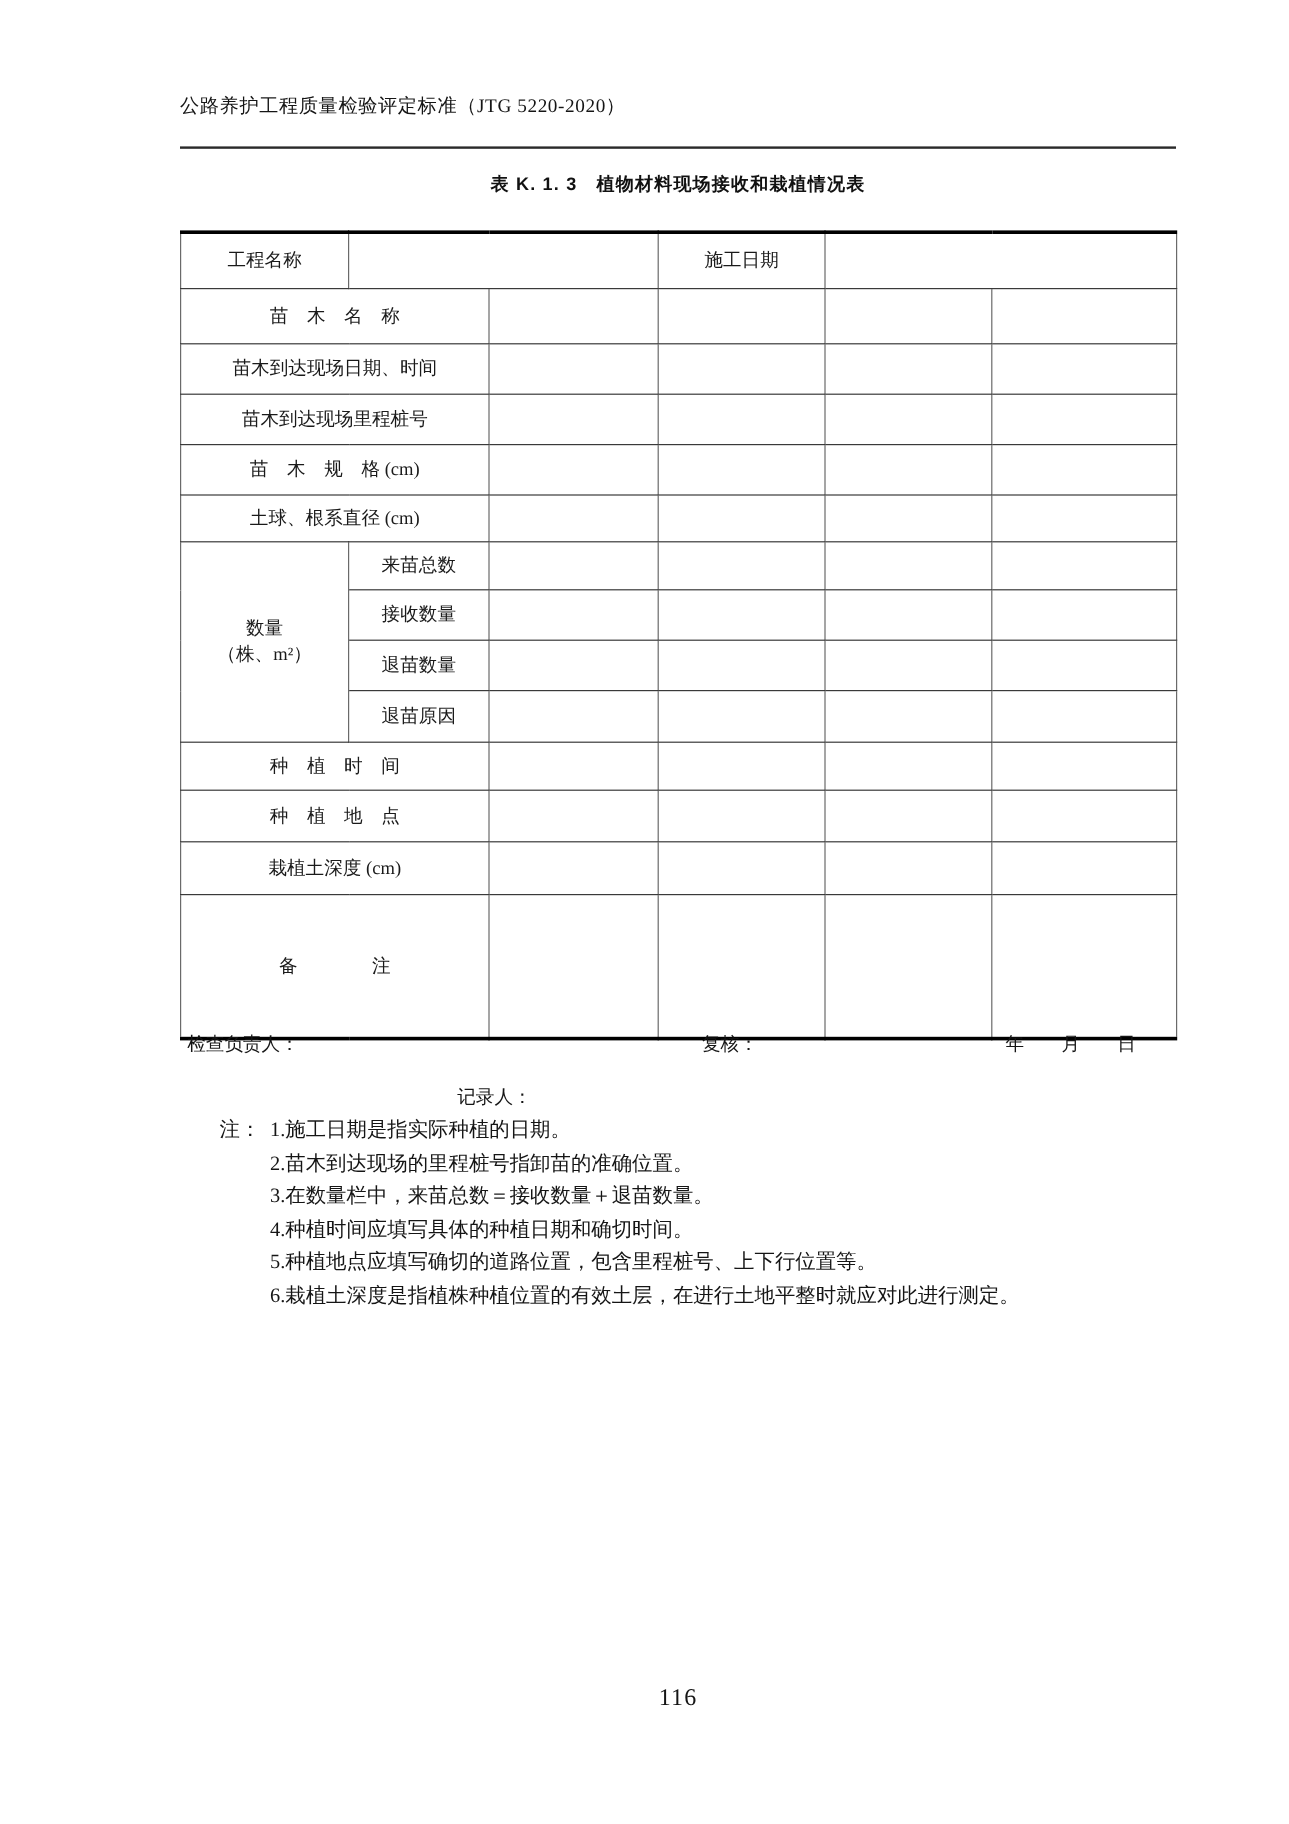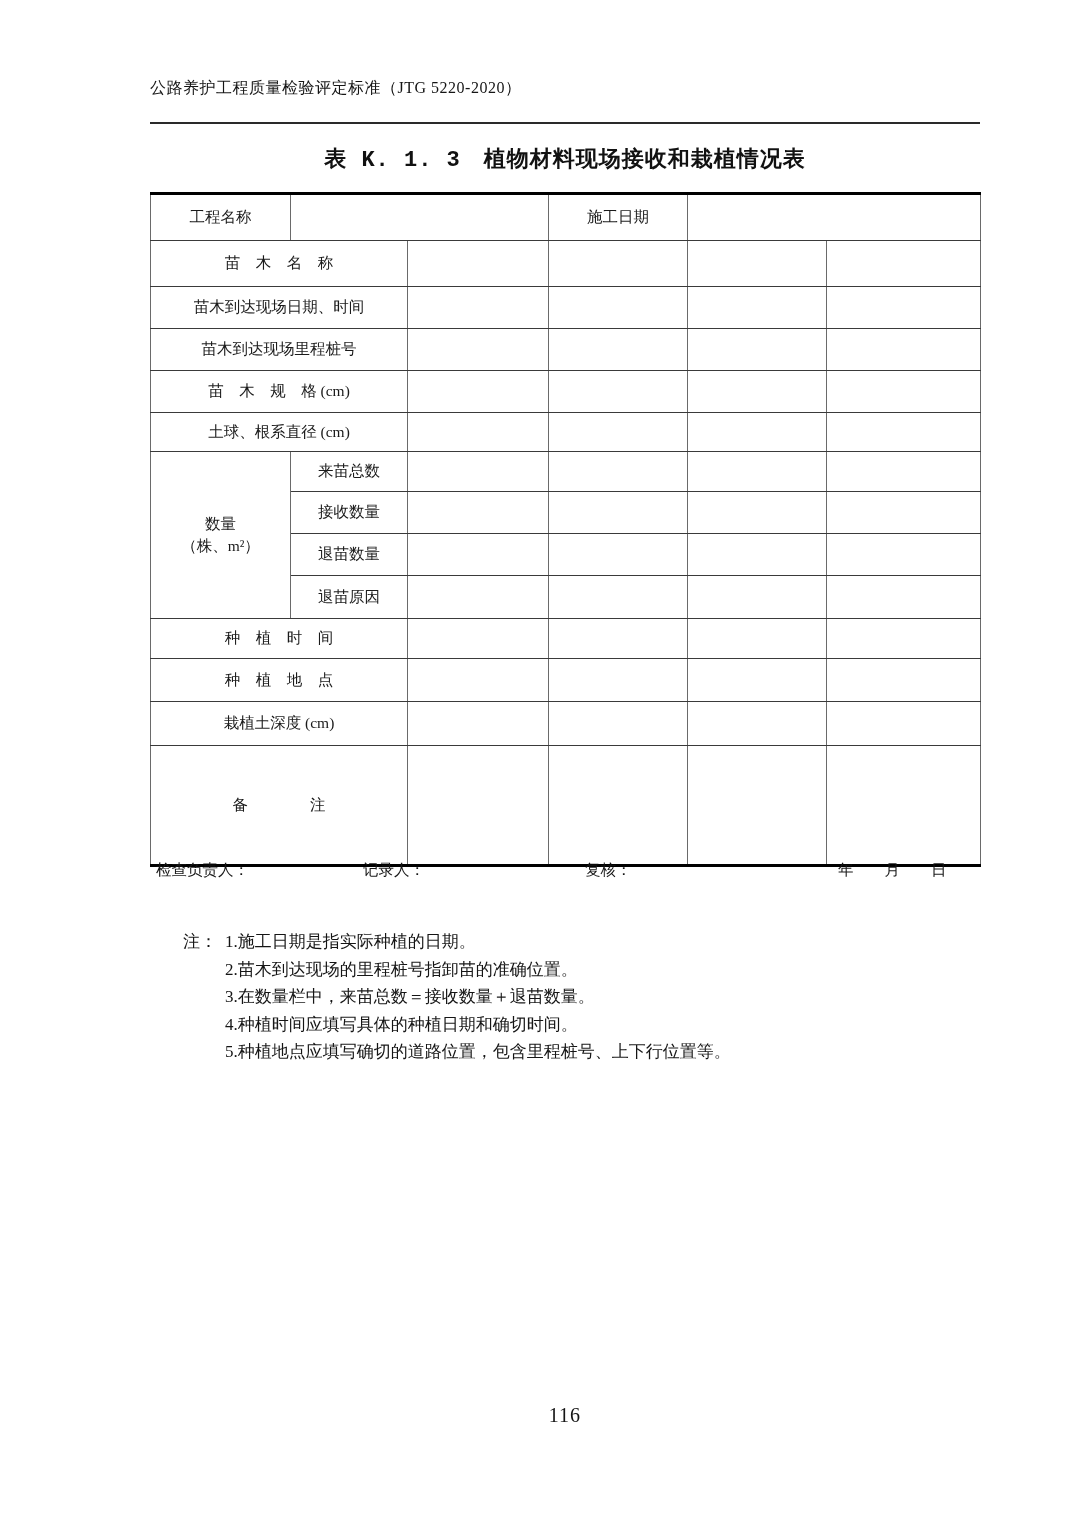--- a/index.html
+++ b/index.html
@@ -14,22 +14,22 @@
   }
   .doc-header {
     position:absolute; left:150px; top:78px; width:830px;
     font-size:16px; letter-spacing:0.5px;
     padding-bottom:23px;
     border-bottom:2px solid #2a2a2a;
   }
   .table-title {
     position:absolute; left:150px; top:144px; width:830px;
     text-align:center;
-    font-family:Liberation Mono, monospace;
-    font-weight:bold; font-size:22px; letter-spacing:1px;
+    font-family:Liberation Sans, sans-serif;
+    font-weight:bold; font-size:15px; letter-spacing:1px;
     color:#111;
   }
   table.form-table {
     position:absolute; left:150px; top:175px; width:830px;
     border-collapse:collapse; table-layout:fixed;
     border-top:3px solid #000;
     border-bottom:3px solid #000;
     margin-top:17px;
   }
   table.form-table td {
@@ -42,21 +42,21 @@
     padding:0 4px;
     overflow:hidden;
   }
   .qty-label div { line-height:1.45; }
   .signature-row {
     position:absolute; left:150px; top:856px; width:830px; height:32px;
     font-size:15.5px;
   }
   .sig { position:absolute; top:4px; white-space:nowrap; }
   .sig-inspector { left:6px; }
-  .sig-recorder  { left:213px; }
+  .sig-recorder  { left:231px;margin-top:44px; }
   .sig-reviewer  { left:435px; }
   .sig-date      { left:688px; }
   .notes {
     position:absolute; left:183px; top:928px; width:720px;
     font-size:17px;
   }
   .note-row { line-height:27.5px; white-space:nowrap; }
   .note-prefix { display:inline-block; width:42px; }
   .note-row.indent { padding-left:42px; }
   .page-number {
@@ -215,17 +215,20 @@
     </div>
     <div class="note-row indent">
       <span>3.在数量栏中，来苗总数＝接收数量＋退苗数量。</span>
     </div>
     <div class="note-row indent">
       <span>4.种植时间应填写具体的种植日期和确切时间。</span>
     </div>
     <div class="note-row indent">
       <span>5.种植地点应填写确切的道路位置，包含里程桩号、上下行位置等。</span>
     </div>
+    <div class="note-row indent">
+      <span>6.栽植土深度是指植株种植位置的有效土层，在进行土地平整时就应对此进行测定。</span>
+    </div>
   </div>
 
   <div class="page-number">116</div>
 
 </div>
 
 </body></html>

